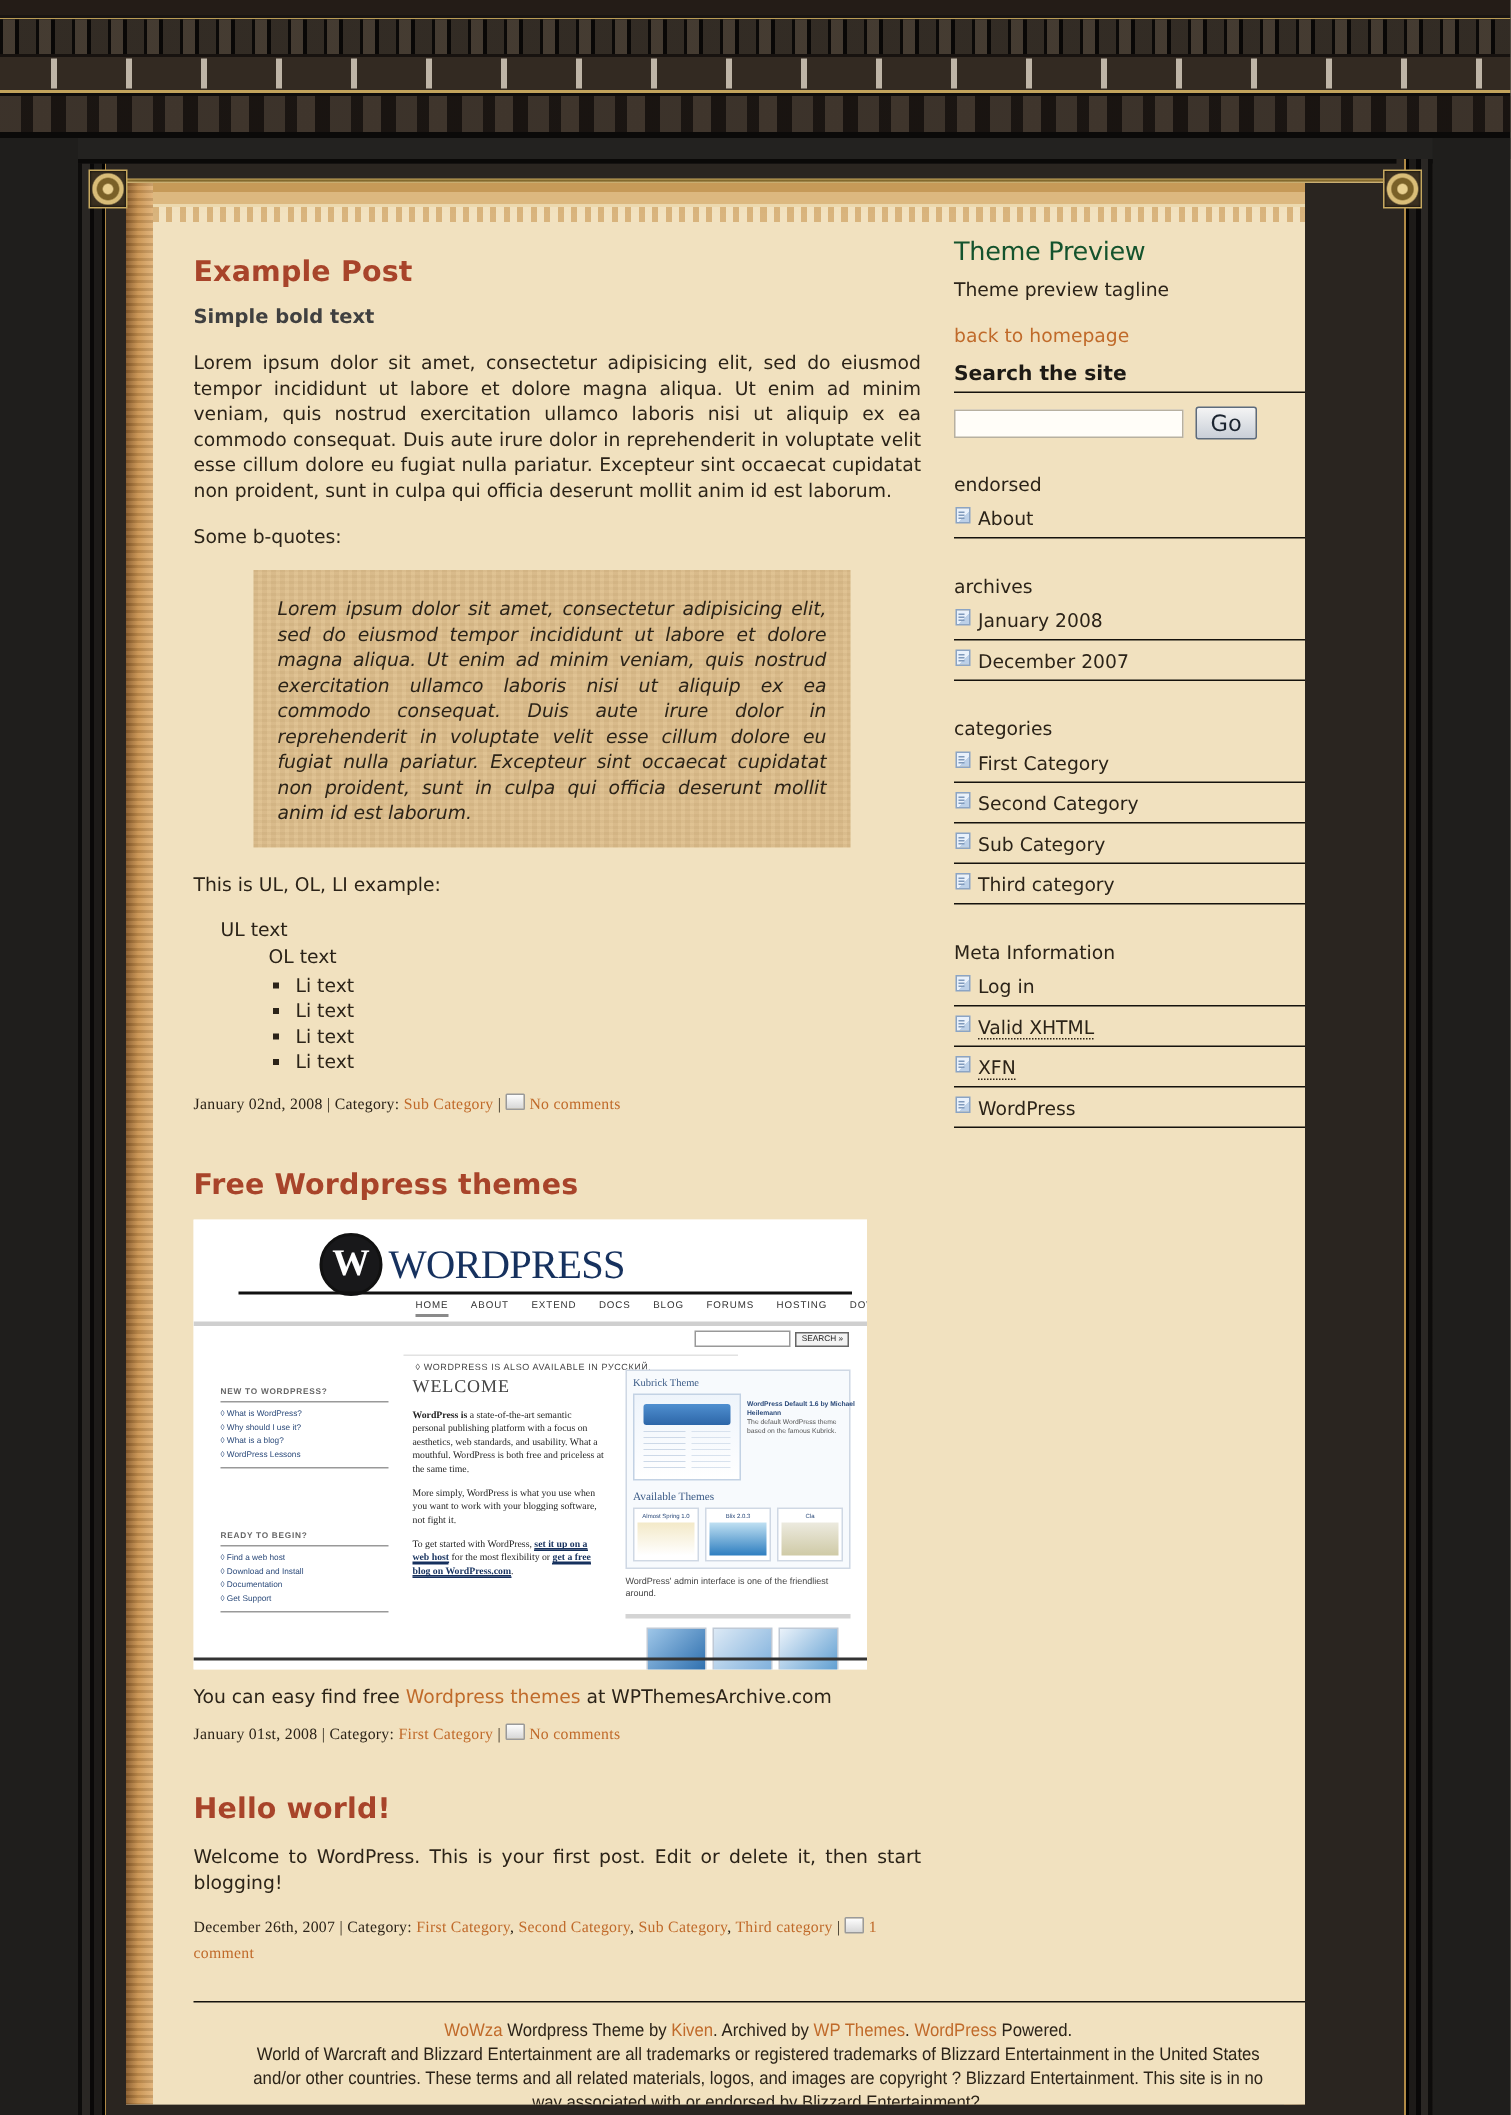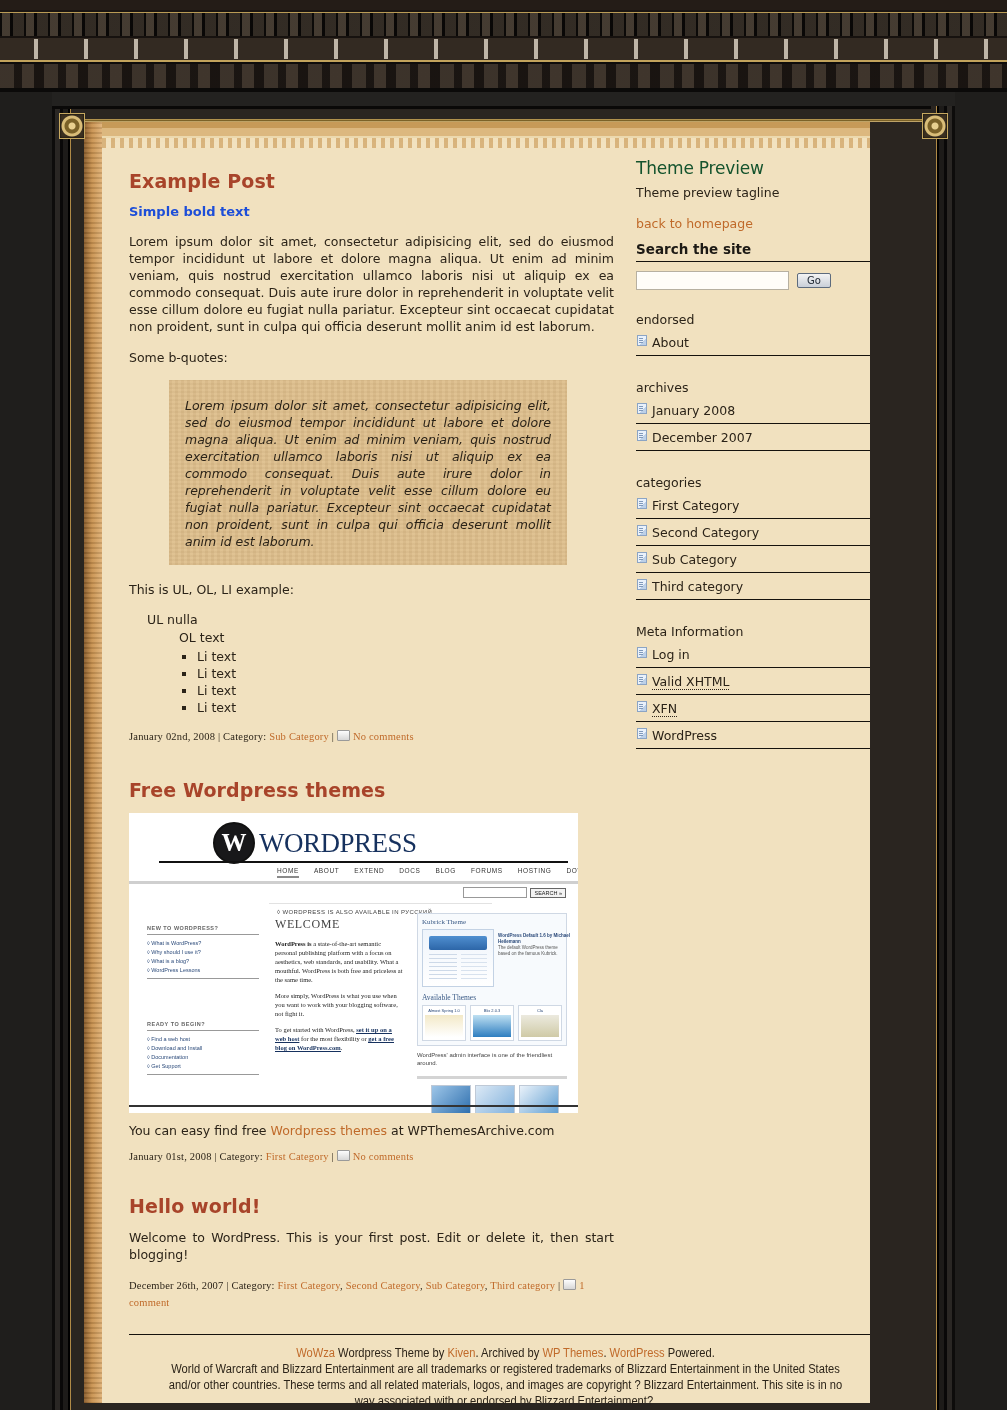--- a/index.html
+++ b/index.html
@@ -89,21 +89,21 @@
   
   .cols{position:relative;padding:18px 0 0 0;}
   .main-col{position:absolute;left:27px;top:22px;width:485px;}
   .side-col{position:absolute;left:534px;top:10px;width:282px;}
 
   
   .post-title{
     font-family:"DejaVu Sans","Liberation Sans",sans-serif;
     font-size:19px;font-weight:bold;color:#a8442a;margin:0 0 12px 0;letter-spacing:.1px;}
   .post-title.second{margin-top:34px;color:#a8442a;}
-  h4.bold{font-size:13px;font-weight:bold;color:#1d4ed8;margin:0 0 14px 0;}
+  h4.bold{font-size:13px;font-weight:bold;color:#404040;margin:0 0 14px 0;}
   p.body{font-size:12.5px;line-height:17px;color:#2b2318;margin:0 0 14px 0;text-align:justify;}
   p.body.left{text-align:left;}
 
   blockquote{
     margin:0 0 16px 40px;width:398px;box-sizing:border-box;padding:17px 16px 15px 16px;
     background:
       repeating-linear-gradient(0deg, rgba(0,0,0,.022) 0 2px, rgba(255,255,255,.03) 2px 4px),
       repeating-linear-gradient(90deg, rgba(120,80,40,.05) 0 3px, rgba(255,240,210,.05) 3px 6px),
       #ddbe8c;
     font-style:italic;font-size:12.5px;line-height:17px;color:#2b2318;text-align:justify;}
@@ -126,21 +126,21 @@
 
   
   .site-title{font-size:17px;font-weight:normal;color:#14532d;margin:0 0 7px 0;letter-spacing:-.2px;}
   .tagline{font-size:12.5px;color:#2b2318;margin:0 0 16px 0;}
   .homelink{font-size:12.5px;color:#c06a2a;text-decoration:none;display:block;margin:0 0 10px 0;}
   .search-head{font-size:13.5px;font-weight:bold;color:#1d1a15;margin:0 0 4px 0;
     border-bottom:1px solid #15120d;padding-bottom:4px;}
   .search-row{margin:9px 0 22px 0;display:flex;align-items:center;gap:8px;}
   .search-input{width:145px;height:17px;background:#fffdf8;border:1px solid #b7b0a0;
     box-shadow:1px 1px 0 rgba(255,255,255,.6) inset;font-size:11px;padding:0 3px;outline:none;}
-  .go-btn{font-size:10px;padding:1px 9px;background:linear-gradient(180deg,#f4f4f4,#c9cfd8);
+  .go-btn{font-size:15px;padding:1px 9px;background:linear-gradient(180deg,#f4f4f4,#c9cfd8);
     border:1px solid #5d6b7d;border-radius:2px;color:#1b2430;cursor:pointer;
     font-family:"DejaVu Sans","Liberation Sans",sans-serif;}
 
   .sec-head{font-size:12.5px;color:#2b2318;margin:0 0 2px 0;}
   ul.side{list-style:none;margin:0 0 24px 0;padding:0;}
   ul.side li{border-bottom:1px solid #15120d;padding:3px 0 4px 16px;position:relative;}
   ul.side li a{font-size:12.5px;color:#2b2318;text-decoration:none;}
   ul.side li a.dotted{border-bottom:1px dotted #2b2318;}
   .pg-icon{position:absolute;left:1px;top:6px;width:8px;height:9px;
     background:linear-gradient(135deg,#e9f1fb 0 60%,#bcd0e8 60%);border:1px solid #8ba4c4;}
@@ -252,21 +252,21 @@
         <div class="main-col">
 
           <div>
             <h2 class="post-title">Example Post</h2>
             <h4 class="bold">Simple bold text</h4>
             <p class="body">Lorem ipsum dolor sit amet, consectetur adipisicing elit, sed do eiusmod tempor incididunt ut labore et dolore magna aliqua. Ut enim ad minim veniam, quis nostrud exercitation ullamco laboris nisi ut aliquip ex ea commodo consequat. Duis aute irure dolor in reprehenderit in voluptate velit esse cillum dolore eu fugiat nulla pariatur. Excepteur sint occaecat cupidatat non proident, sunt in culpa qui officia deserunt mollit anim id est laborum.</p>
             <p class="body left">Some b-quotes:</p>
             <blockquote>Lorem ipsum dolor sit amet, consectetur adipisicing elit, sed do eiusmod tempor incididunt ut labore et dolore magna aliqua. Ut enim ad minim veniam, quis nostrud exercitation ullamco laboris nisi ut aliquip ex ea commodo consequat. Duis aute irure dolor in reprehenderit in voluptate velit esse cillum dolore eu fugiat nulla pariatur. Excepteur sint occaecat cupidatat non proident, sunt in culpa qui officia deserunt mollit anim id est laborum.</blockquote>
             <p class="body left">This is UL, OL, LI example:</p>
             <ul class="demo">
-              <li class="plain">UL nulla</li>
+              <li class="plain">UL text</li>
               <li class="plain ol">OL text</li>
               <li class="bullet">Li text</li>
               <li class="bullet">Li text</li>
               <li class="bullet">Li text</li>
               <li class="bullet">Li text</li>
             </ul>
             <p class="postmeta"><span>January 02nd, 2008</span><span> | Category: </span><a href="#">Sub Category</a><span> | </span><span class="cmt-icon"></span><a href="#">No comments</a></p>
           </div>
 
           <div>

